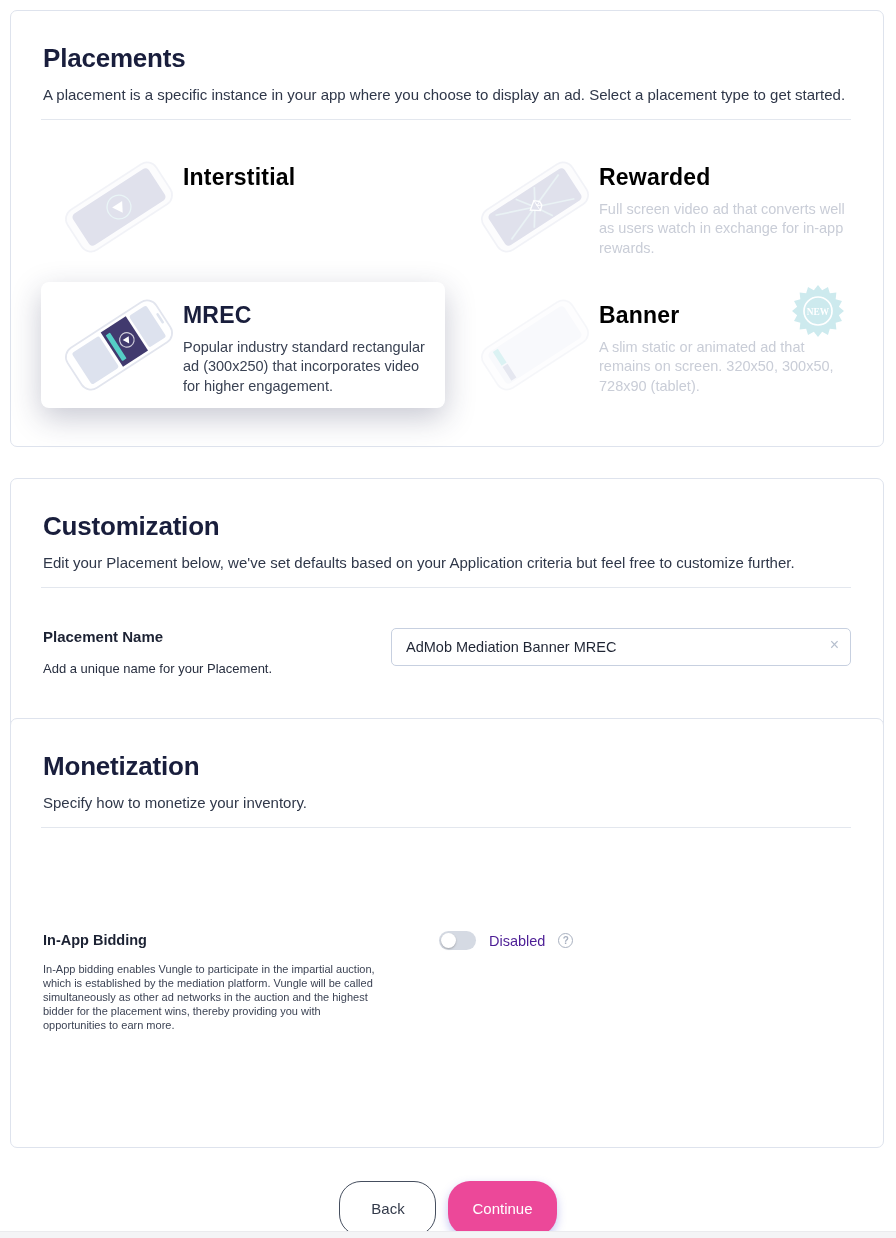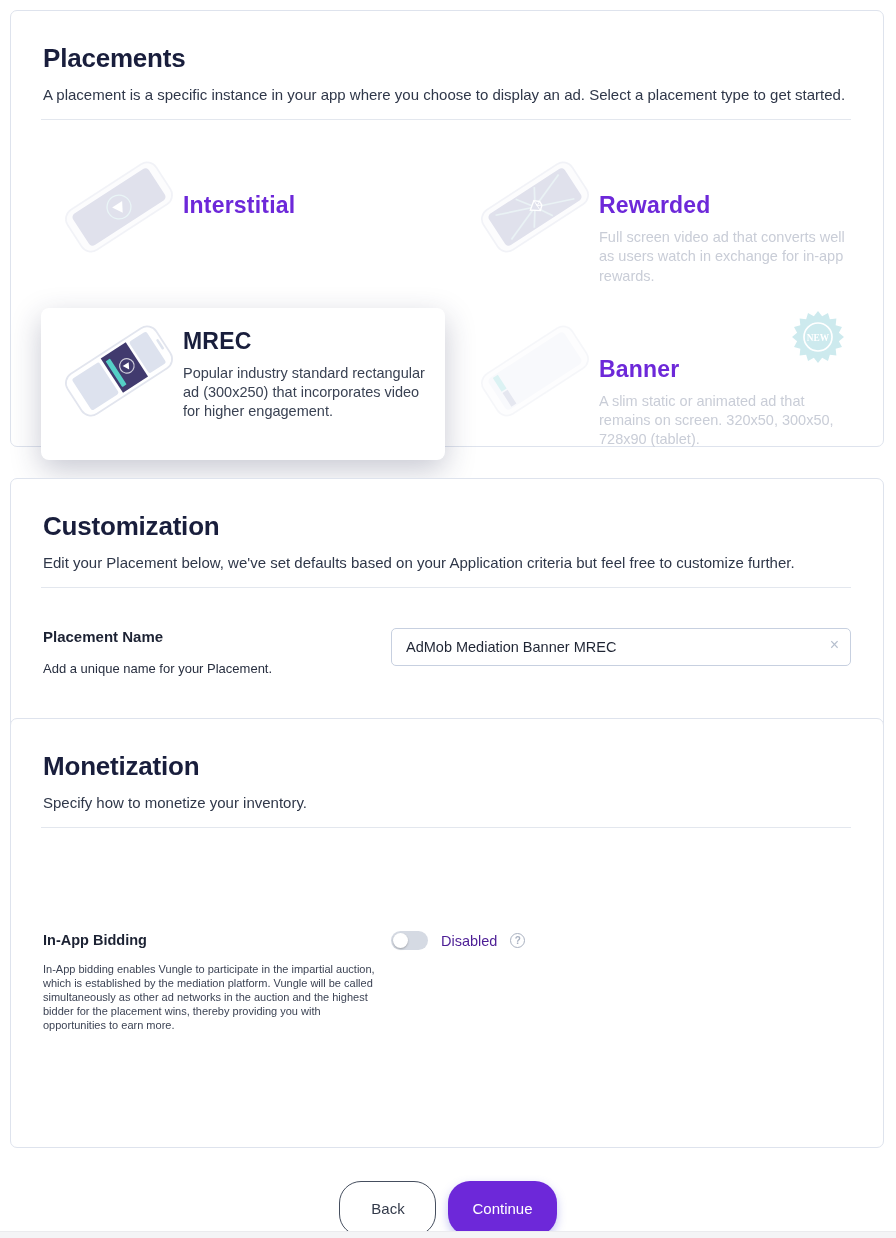--- a/index.html
+++ b/index.html
@@ -31,21 +31,21 @@
     padding:24px 22px 0 30px; column-gap:12px; row-gap:12px;
   }
   .type-tile {
     display:flex; align-items:flex-start; padding:10px 14px 10px 14px;
     border-radius:8px; position:relative; min-height:126px; cursor:pointer;
   }
   .tile-illus { width:128px; flex:0 0 128px; height:106px; }
   .tile-text { padding-top:10px; }
   .tile-title { margin:0; font-size:23px; font-weight:700; letter-spacing:0.2px; }
   .tile-desc { margin:9px 0 0; font-size:14.5px; line-height:1.33; max-width:268px; }
-  .type-tile.disabled .tile-title { color:#6d28d9;margin-top:28px; }
+  .type-tile.disabled .tile-title { color:#000000; }
   .type-tile.disabled .tile-desc  { color:#c9cdd7; }
   .type-tile.disabled .tile-illus { opacity:.55; }
   .type-tile.faint .tile-illus { opacity:.5; }
   .type-tile.selected {
     background:#fff; box-shadow:0 10px 30px rgba(35,40,80,.25);
   }
   .type-tile.selected .tile-title { color:#191e3c; }
   .type-tile.selected .tile-desc  { color:#3a4253; }
   .new-badge { position:absolute; top:2px; right:16px; width:54px; height:54px;text-align:center; }
 
@@ -59,21 +59,21 @@
     width:100%; height:38px; border:1px solid #c7d0e0; border-radius:5px;
     padding:0 36px 0 14px; font-size:14.5px; color:#1f2534;
     font-family:"Liberation Sans", sans-serif; outline:none; background:#fff;
   }
   .clear-icon {
     position:absolute; right:12px; top:9px; color:#b6bfce;
     font-size:16px; line-height:1; cursor:pointer; user-select:none;
   }
 
   
-  .bidding-row { display:flex; margin:104px 32px 0; align-items:flex-start; }
+  .bidding-row { display:flex; margin:104px 32px 0; align-items:flex-start;gap:48px; }
   .bid-label { font-size:14.5px; font-weight:700; color:#1c2233; margin:0; }
   .bid-para  { font-size:11px; line-height:1.27; color:#3c4354; margin:15px 0 0; width:332px; }
   .email-link { color:#5a5ee0; text-decoration:none; cursor:pointer; }
   .toggle-col { display:flex; align-items:center; gap:13px; margin-top:-1px; }
   .toggle {
     width:37px; height:19px; border-radius:10px; background:#d5dae3;
     position:relative; cursor:pointer; flex:0 0 37px;
   }
   .toggle-knob {
     position:absolute; left:2px; top:2px; width:15px; height:15px;
@@ -90,21 +90,21 @@
   .footer {
     position:absolute; top:1181px; left:0; width:896px;
     display:flex; justify-content:center; gap:12px;
   }
   .btn {
     height:55px; min-width:97px; border-radius:22px; font-size:15px;
     font-family:"Liberation Sans", sans-serif; cursor:pointer; padding:0 24px;
   }
   .btn-back { background:#fff; border:1px solid #454e5e; color:#333a4a; }
   .btn-continue {
-    background:#6d28d9; border:none; color:#fff;
+    background:#ec4899; border:none; color:#fff;
     box-shadow:0 4px 10px rgba(84,87,216,.35);
   }
   .bottom-strip {
     position:absolute; bottom:0; left:0; width:896px; height:7px;
     background:#f4f4f6; border-top:1px solid #ebebee;
   }
 </style>
 </head>
 <body>
 

